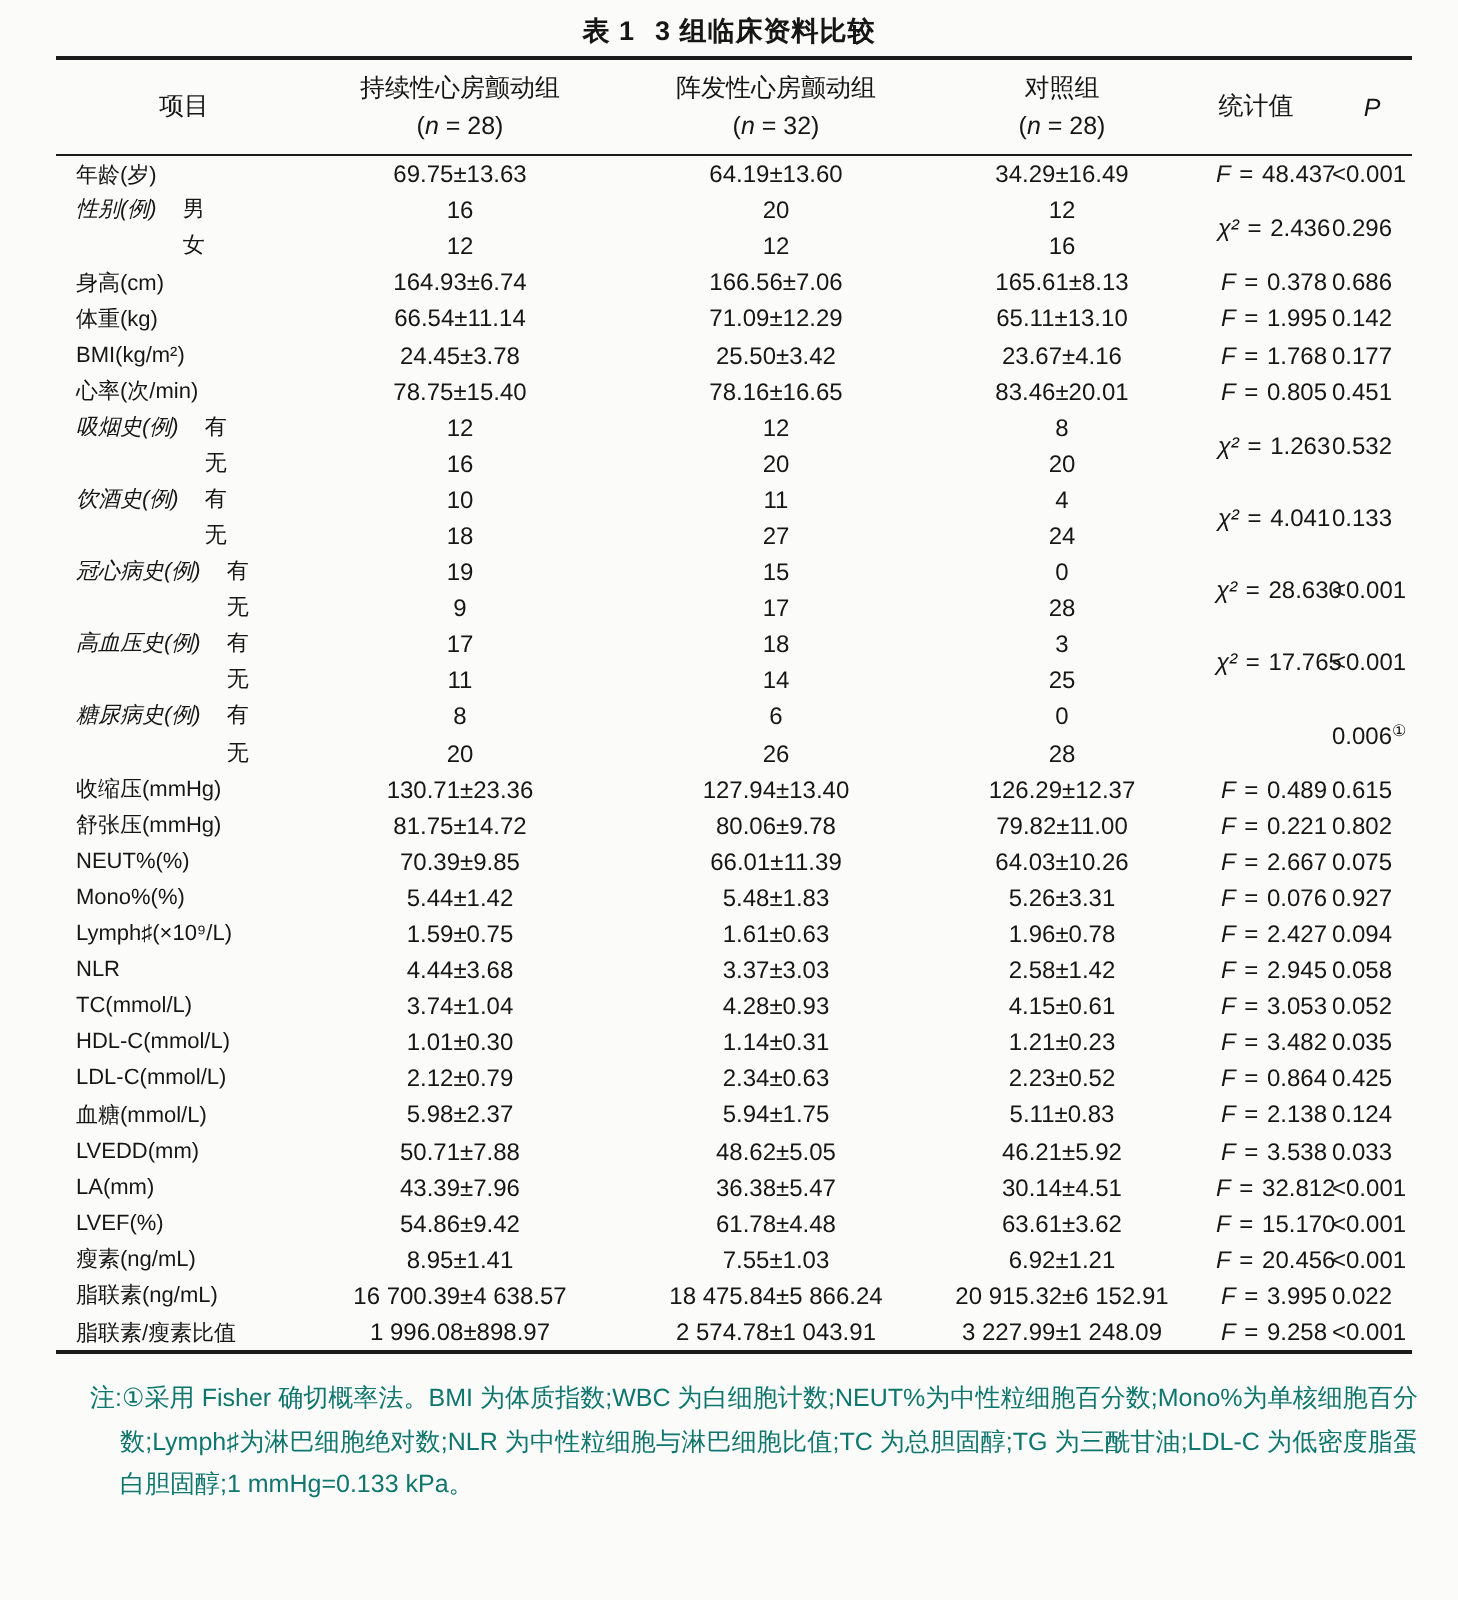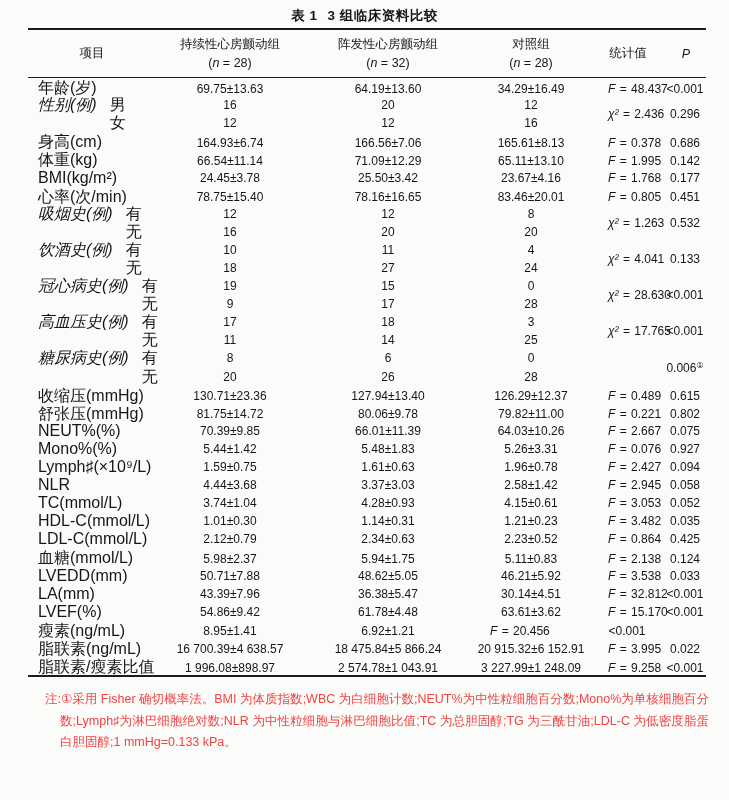--- a/index.html
+++ b/index.html
@@ -30,38 +30,38 @@
   .th .gname{line-height:19px;}
   .th .nrow{line-height:19px;}
   .th i, .ital{font-style:italic;}
   .tbody .tr{
     display:grid;grid-template-columns:128px 148px 168px 118px 76px 40px;
     align-items:center;
   }
   .tr.simple{height:18.1px;}
   .tr.pair{height:36.2px;}
   .td{white-space:nowrap;}
-  .label-cell{display:flex;align-items:center;padding-left:10px;font-size:16px;}
+  .label-cell{display:flex;align-items:center;padding-left:10px;font-size:11px;}
   .pair .label-cell{align-items:flex-start;}
   .pair .label-cell .lbl{line-height:18.1px;font-style:italic;}
   .cats{display:flex;flex-direction:column;margin-left:13px;}
   .cats .cat{line-height:18.1px;}
   .val{text-align:center;}
   .val.stack{display:flex;flex-direction:column;}
   .val.stack .vline{line-height:18.1px;}
-  .stat{text-align:left;padding-left:18px;}
+  .stat{text-align:center;padding-left:18px;}
   .stat .sym{font-style:italic;}
   .stat .eq{margin:0 1px;}
-  .pval{text-align:center;padding-right:2px;}
+  .pval{text-align:left;padding-right:2px;}
   sup.psup{font-size:8px;vertical-align:4px;line-height:0;}
   .footnote{
     margin:11px 20px 0 45px;
     padding-left:15px;text-indent:-15px;
     font-size:12.5px;line-height:21.5px;
-    text-align:justify;color:#ef4444;
+    text-align:justify;color:#0f766e;
   }
 </style>
 </head>
 <body>
 
 <div class="page">
 
   <div class="title">
     <span>表 1</span><span class="gap"></span><span>3 组临床资料比较</span>
   </div>
@@ -401,20 +401,21 @@
           <div class="td val"><span class="vline">61.78±4.48</span></div>
           <div class="td val"><span class="vline">63.61±3.62</span></div>
           <div class="td stat"><span class="sym">F</span><span class="eq"> = </span><span class="sv">15.170</span></div>
           <div class="td pval"><span class="pv">&lt;0.001</span></div>
         </div>
         <div class="tr simple">
           <div class="td label-cell">
             <span class="lbl">瘦素(ng/mL)</span>
           </div>
           <div class="td val"><span class="vline">8.95±1.41</span></div>
+          <div class="td val"><span class="vline">7.55±1.03</span></div>
           <div class="td val"><span class="vline">6.92±1.21</span></div>
           <div class="td stat"><span class="sym">F</span><span class="eq"> = </span><span class="sv">20.456</span></div>
           <div class="td pval"><span class="pv">&lt;0.001</span></div>
         </div>
         <div class="tr simple">
           <div class="td label-cell">
             <span class="lbl">脂联素(ng/mL)</span>
           </div>
           <div class="td val"><span class="vline">16 700.39±4 638.57</span></div>
           <div class="td val"><span class="vline">18 475.84±5 866.24</span></div>

